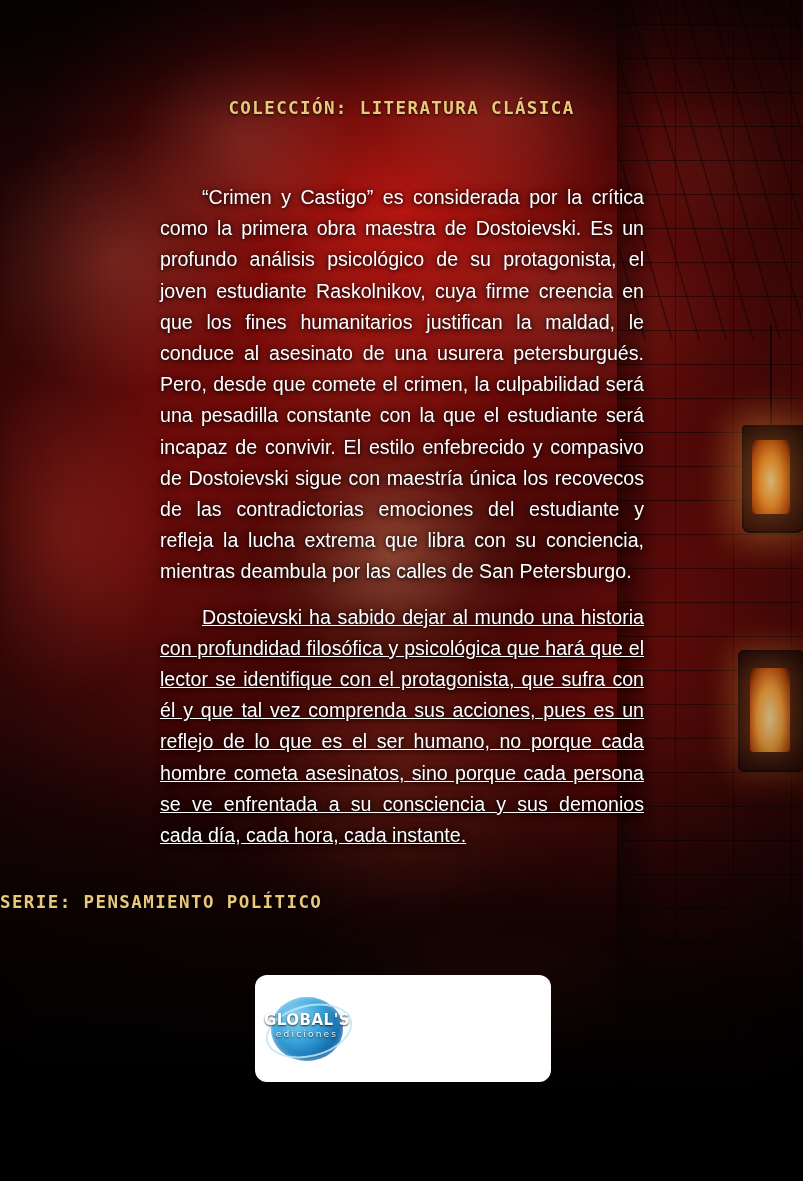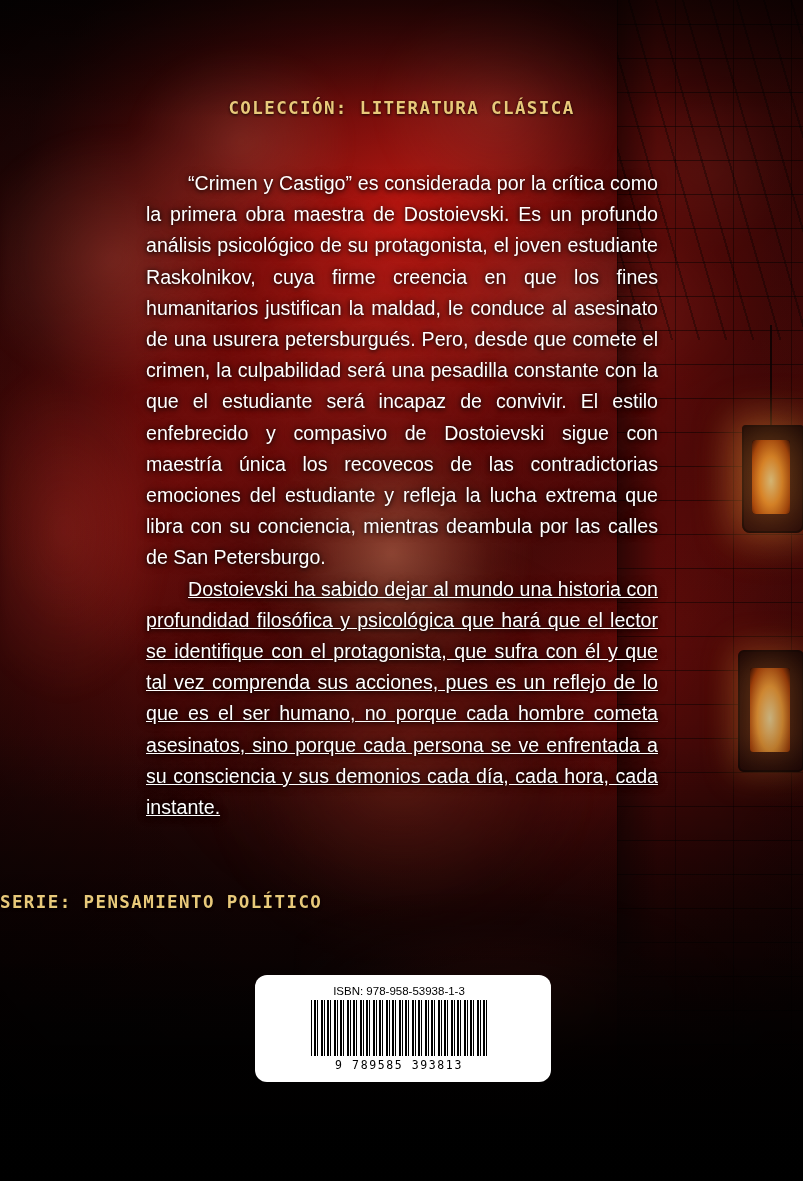--- a/index.html
+++ b/index.html
@@ -176,21 +176,21 @@
     left: 146px;
     width: 512px;
     color: #ffffff;
     font-family: "Liberation Sans", sans-serif;
     font-size: 19.6px;
     line-height: 31.2px;
     text-align: justify;
     text-shadow: 0 1px 4px rgba(0,0,0,0.9), 0 0 10px rgba(0,0,0,0.55);
   }
   .blurb p {
-    margin: 0;
+    margin: 14px;
     text-indent: 42px;
   }
   .blurb p + p { margin-top: 0px; text-decoration: underline; }
 
   .series-line {
     position: absolute;
     top: 892px;
     left: 0;
     width: 803px;
     text-align: left;
@@ -325,22 +325,23 @@
     <div class="blurb">
       <p>“Crimen y Castigo” es considerada por la crítica como la primera obra maestra de Dostoievski. Es un profundo análisis psicológico de su protagonista, el joven estudiante Raskolnikov, cuya firme creencia en que los fines humanitarios justifican la maldad, le conduce al asesinato de una usurera petersburgués. Pero, desde que comete el crimen, la culpabilidad será una pesadilla constante con la que el estudiante será incapaz de convivir. El estilo enfebrecido y compasivo de Dostoievski sigue con maestría única los recovecos de las contradictorias emociones del estudiante y refleja la lucha extrema que libra con su conciencia, mientras deambula por las calles de San Petersburgo.</p>
       <p>Dostoievski ha sabido dejar al mundo una historia con profundidad filosófica y psicológica que hará que el lector se identifique con el protagonista, que sufra con él y que tal vez comprenda sus acciones, pues es un reflejo de lo que es el ser humano, no porque cada hombre cometa asesinatos, sino porque cada persona se ve enfrentada a su consciencia y sus demonios cada día, cada hora, cada instante.</p>
     </div>
 
     <div class="series-line">SERIE: PENSAMIENTO POLÍTICO</div>
   </div>
 
   <div class="isbn-panel">
 
-
-    <div class="barcode-block">
-      <div class="isbn-label">ISBN: 978-958-53938-1-3</div>
-      <div class="barcode"></div>
-      <div class="barcode-digits">9 789585 393813</div>
+    <div class="publisher-logo">
+      <div class="logo-globe"></div>
+      <div class="logo-ring"></div>
+      <div class="logo-text">GLOBAL'S</div>
+      <div class="logo-sub">ediciones</div>
     </div>
 
+
   </div>
 
 </div>
 
 </body></html>

